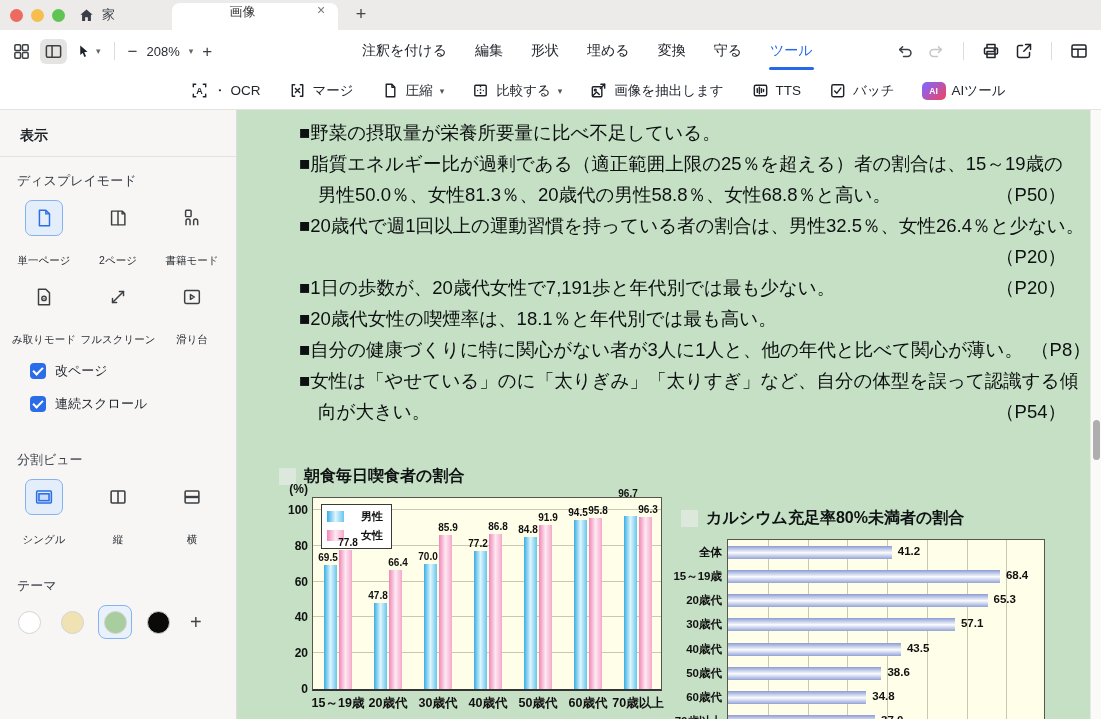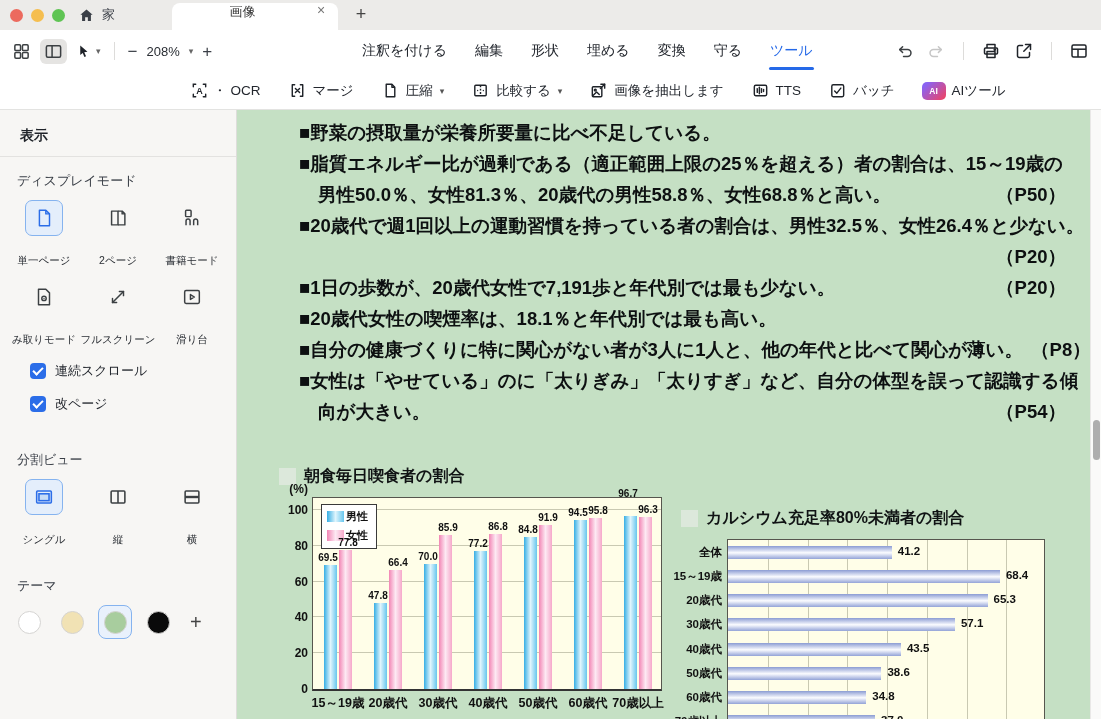--- a/index.html
+++ b/index.html
@@ -59,21 +59,21 @@
   .theme-wrap { width:34px; height:34px; display:flex; align-items:center; justify-content:center; border-radius:8px; border:1.5px solid transparent; }
   .theme-wrap.selected { background:#E9F1FC; border-color:#85B3EF; }
   .theme-swatch { width:23px; height:23px; border-radius:50%; border:1px solid #D5D4D2; }
   .theme-add { font-size:20px; color:#444; margin-left:6px; }
 
   
   .document { position:absolute; top:110px; left:237px; width:853px; bottom:0; background:#C5E0C4; overflow:hidden; }
   .scrollbar-track { position:absolute; top:110px; right:0; width:11px; bottom:0; background:#FAFAF9; border-left:1px solid #E9E8E7; }
   .scrollbar-thumb { position:absolute; top:310px; left:2px; width:7px; height:40px; border-radius:4px; background:#AEAEAE; }
 
-  .doc-text { position:absolute; left:62px; right:24px; top:7px; color:#0D1011; font-weight:bold; font-size:18.5px; }
+  .doc-text { position:absolute; left:62px; right:24px; top:7px; color:#0D1011; font-weight:normal; font-size:18.5px; }
   .doc-line { display:flex; justify-content:space-between; align-items:baseline; line-height:31px; white-space:nowrap; }
   .doc-main.indent { padding-left:19px; }
   .page-ref { margin-left:8px; }
 
   
   .chart { position:absolute; }
   #chart-left { left:42px; top:356px; width:400px; }
   #chart-right { left:430px; top:356px; width:423px;margin-top:42px; }
   .chart-title-row { display:flex; align-items:center; gap:8px; margin-bottom:10px; }
   .title-bullet { width:17px; height:17px; background:#DCE8DB; flex:0 0 auto; }
@@ -81,21 +81,21 @@
   .vplot-wrap { position:relative; margin-left:33px; }
   .vplot { position:relative; width:350px; height:194px; background:#FFFEE8; border:1px solid #56564E; border-bottom:2px solid #333; }
   .gridline-h { position:absolute; left:0; right:0; height:1px; background:#C9C9B2; }
   .gridline-v { position:absolute; top:0; bottom:0; width:1px; background:#C9C9B2; }
   .ytick, .ylab { position:absolute; left:-33px; width:28px; text-align:right; font-size:12px; font-weight:bold; color:#111; }
   .vbar { position:absolute; bottom:0; width:13px; }
   .vbar.s0 { background:linear-gradient(90deg,#36AEE4,#DFF5FD 50%,#67C6EE); }
   .vbar.s1 { background:linear-gradient(90deg,#F285B4,#FDE9F3 50%,#F6A8CA); }
   .bar-vlabel { position:absolute; width:40px; text-align:center; font-size:10px; font-weight:bold; color:#111; }
   .legend { position:absolute; left:8px; top:6px; background:#fff; border:1px solid #3A3A3A; padding:4px 8px 5px 5px; display:flex; flex-direction:column; gap:4px; }
-  .legend-row { display:flex; align-items:center; gap:2px; }
+  .legend-row { display:flex; align-items:center; gap:17px; }
   .legend-swatch { width:17px; height:11px; }
   .legend-label { font-size:11px; font-weight:bold; color:#111; }
   .xcat { position:absolute; top:197px; transform:translateX(-50%); font-size:12.5px; font-weight:bold; color:#111; white-space:nowrap; }
   .hplot-wrap { position:relative; margin-left:60px; }
   .hplot { position:relative; width:318px; height:194px; background:#FFFEE8; border:1px solid #56564E; }
   .hbar { position:absolute; left:0; height:13px; background:linear-gradient(180deg,#8B9CD3,#FBFCFF 52%,#93A3D7); }
   .hcat { position:absolute; left:-60px; width:54px; text-align:right; font-size:11.5px; font-weight:bold; color:#111; white-space:nowrap; }
   .hval { position:absolute; font-size:11.5px; font-weight:bold; color:#111; }
   .hxtick { position:absolute; top:198px; transform:translateX(-50%); font-size:11.5px; font-weight:bold; color:#111; }
 
@@ -356,25 +356,25 @@
               <rect x="4" y="5" width="16" height="14" rx="1.5"></rect>
               <path d="M10.3 9.3 L14.6 12 L10.3 14.7 Z"></path>
             </svg>
       </span>
         </span>
       <span class="mode-label">滑り台</span>
     </div>
   </div>
   <div class="checkbox-row">
     <span class="checkbox"></span>
-    <span class="checkbox-label">連続スクロール</span>
+    <span class="checkbox-label">改ページ</span>
   </div>
   <div class="checkbox-row">
     <span class="checkbox"></span>
-    <span class="checkbox-label">改ページ</span>
+    <span class="checkbox-label">連続スクロール</span>
   </div>
   <div class="sb-section-label split-label">分割ビュー</div>
   <div class="mode-grid">
     <div class="mode-item selected">
       <span class="mode-icon-box">
           <span>
         <svg width="24" height="22" viewBox="0 0 24 24" fill="none" stroke="#2B6DE8" stroke-width="1.7">
               <rect x="4" y="5.5" width="16" height="13" rx="1"></rect>
               <rect x="6.5" y="8.5" width="11" height="7.5" fill="#C7DCF7"></rect>
             </svg>

